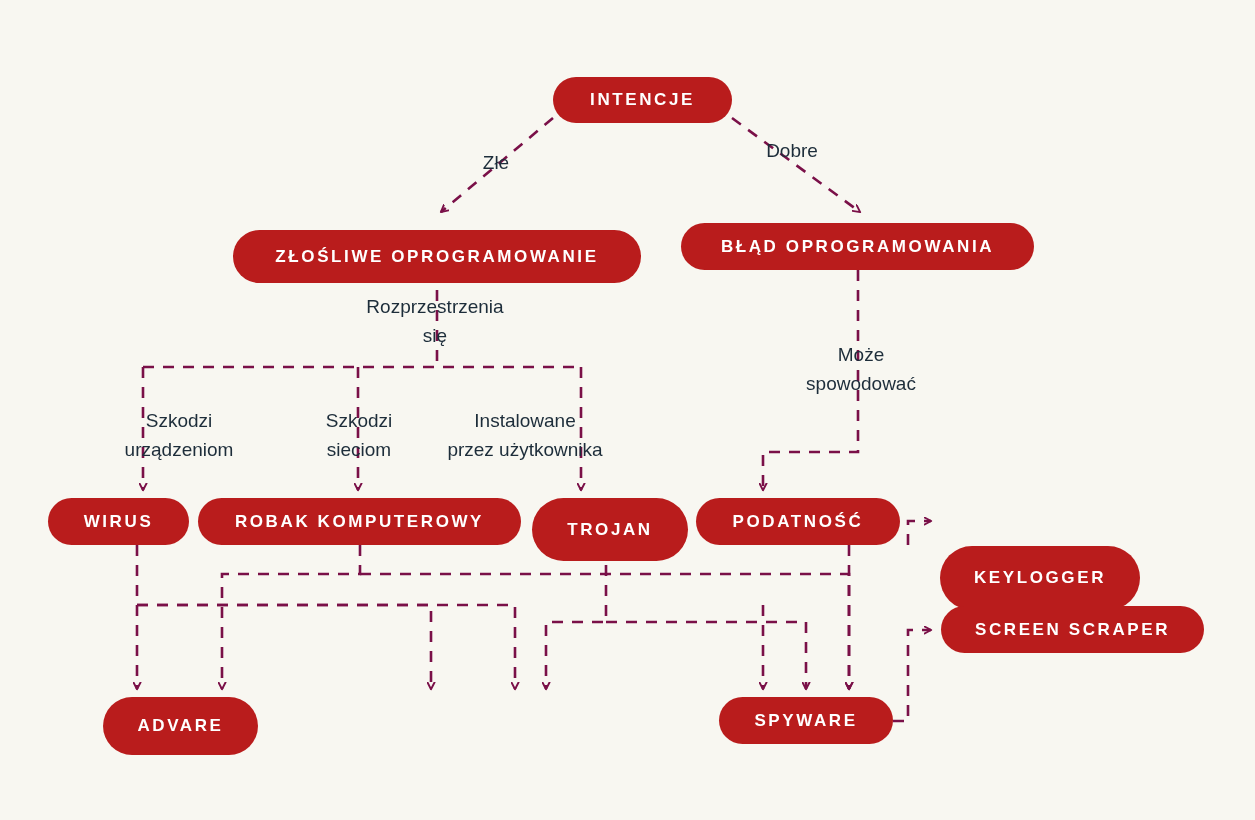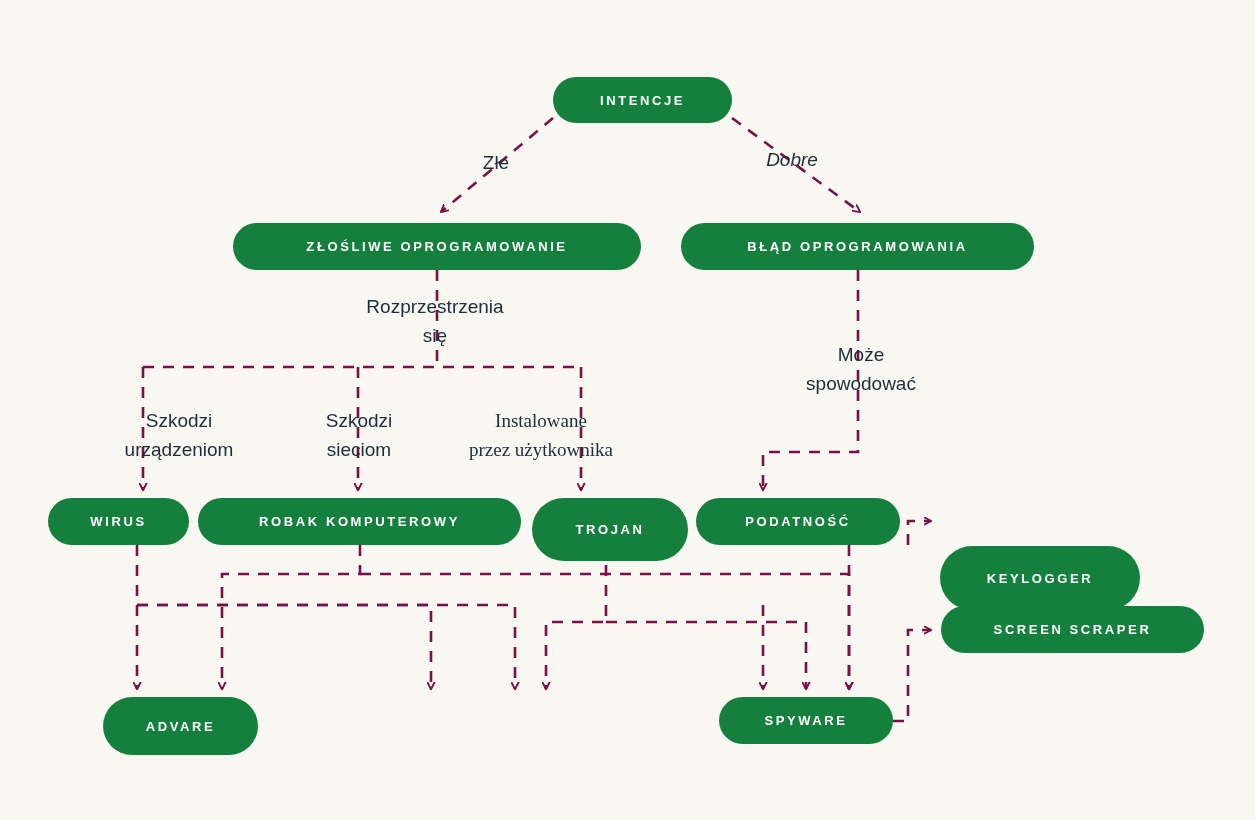--- a/index.html
+++ b/index.html
@@ -6,25 +6,25 @@
   body{
     width:1255px;height:820px;
     background:#f8f7f1;
     font-family:"Liberation Sans", sans-serif;
     overflow:hidden;
   }
   #stage{position:relative;width:1255px;height:820px;}
   #wires{position:absolute;left:0;top:0;width:1255px;height:820px;}
   .node{
     position:absolute;
-    background:#15803d;
+    background:#b91c1c;
     color:#ffffff;
     border-radius:999px;
     display:flex;align-items:center;justify-content:center;
-    font-size:13px;
+    font-size:17px;
     font-weight:bold;
     letter-spacing:2.6px;
     box-sizing:border-box;
     white-space:nowrap;
     text-align:center;
   }
   .edge-label{
     position:absolute;
     color:#1d2d3a;
     font-size:19px;
@@ -81,21 +81,21 @@
 
       <path d="M849,545 L849,689" marker-end="url(#ah)"></path>
 
       <path d="M893,721 L908,721 L908,630 L931,630" marker-end="url(#ah)"></path>
 
     </g>
   </svg>
 
   <div class="node" style="left:553px;top:77px;width:179px;height:46px;">INTENCJE</div>
 
-  <div class="node" style="left:233px;top:223px;width:408px;height:47px;">ZŁOŚLIWE OPROGRAMOWANIE</div>
+  <div class="node" style="left:233px;top:230px;width:408px;height:53px;">ZŁOŚLIWE OPROGRAMOWANIE</div>
 
   <div class="node" style="left:681px;top:223px;width:353px;height:47px;">BŁĄD OPROGRAMOWANIA</div>
 
   <div class="node" style="left:198px;top:498px;width:323px;height:47px;">ROBAK KOMPUTEROWY</div>
 
   <div class="node" style="left:48px;top:498px;width:141px;height:47px;">WIRUS</div>
 
   <div class="node" style="left:532px;top:498px;width:156px;height:63px;">TROJAN</div>
 
   <div class="node" style="left:696px;top:498px;width:204px;height:47px;">PODATNOŚĆ</div>
@@ -104,30 +104,30 @@
 
   <div class="node" style="left:941px;top:606px;width:263px;height:47px;">SCREEN SCRAPER</div>
 
   <div class="node" style="left:103px;top:697px;width:155px;height:58px;">ADVARE</div>
 
 
   <div class="node" style="left:719px;top:697px;width:174px;height:47px;">SPYWARE</div>
 
   <div class="edge-label" style="left:472px;top:148px;width:48px;">Złe</div>
 
-  <div class="edge-label" style="left:753px;top:145px;width:78px;font-style:italic;">Dobre</div>
+  <div class="edge-label" style="left:753px;top:136px;width:78px;">Dobre</div>
 
   <div class="edge-label" style="left:343px;top:292px;width:184px;">Rozprzestrzenia
 się</div>
 
   <div class="edge-label" style="left:786px;top:340px;width:150px;">Może
 spowodować</div>
 
   <div class="edge-label" style="left:105px;top:406px;width:148px;">Szkodzi
 urządzeniom</div>
 
   <div class="edge-label" style="left:305px;top:406px;width:108px;">Szkodzi
 sieciom</div>
 
-  <div class="edge-label" style="left:432px;top:406px;width:218px;font-family:Liberation Serif, serif;">Instalowane
+  <div class="edge-label" style="left:416px;top:406px;width:218px;">Instalowane
 przez użytkownika</div>
 
 </div>
 
 </body></html>

